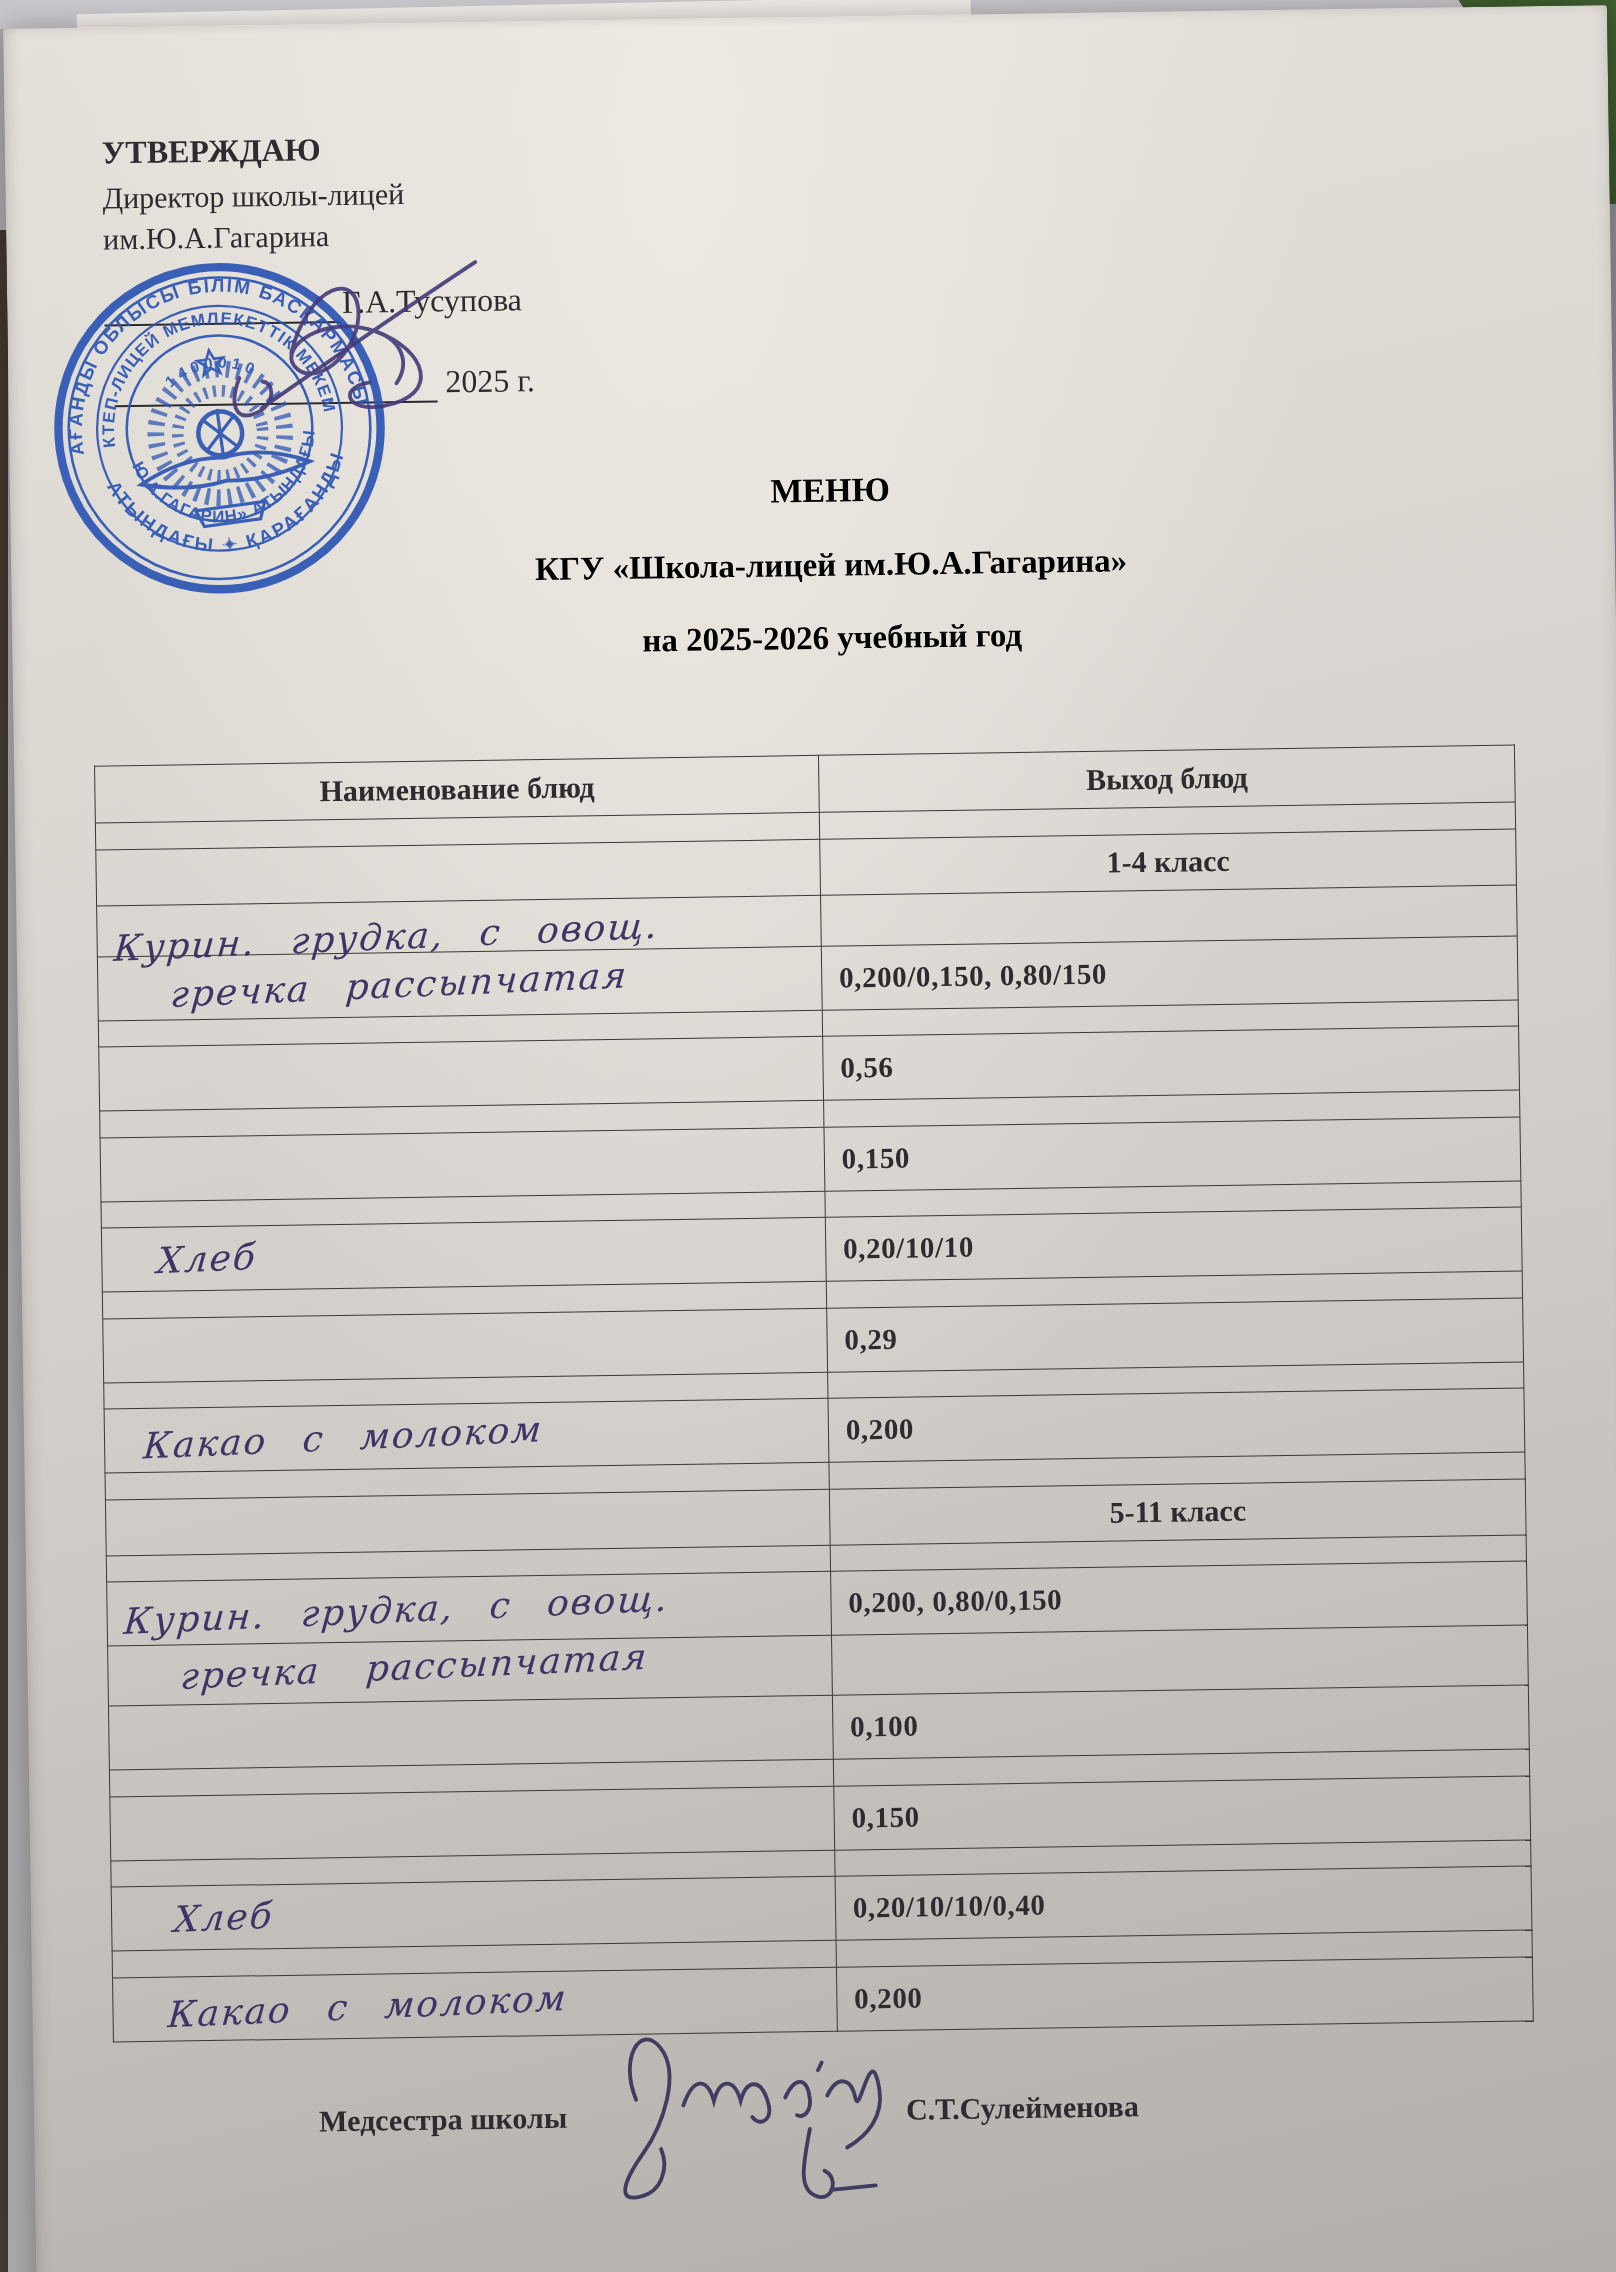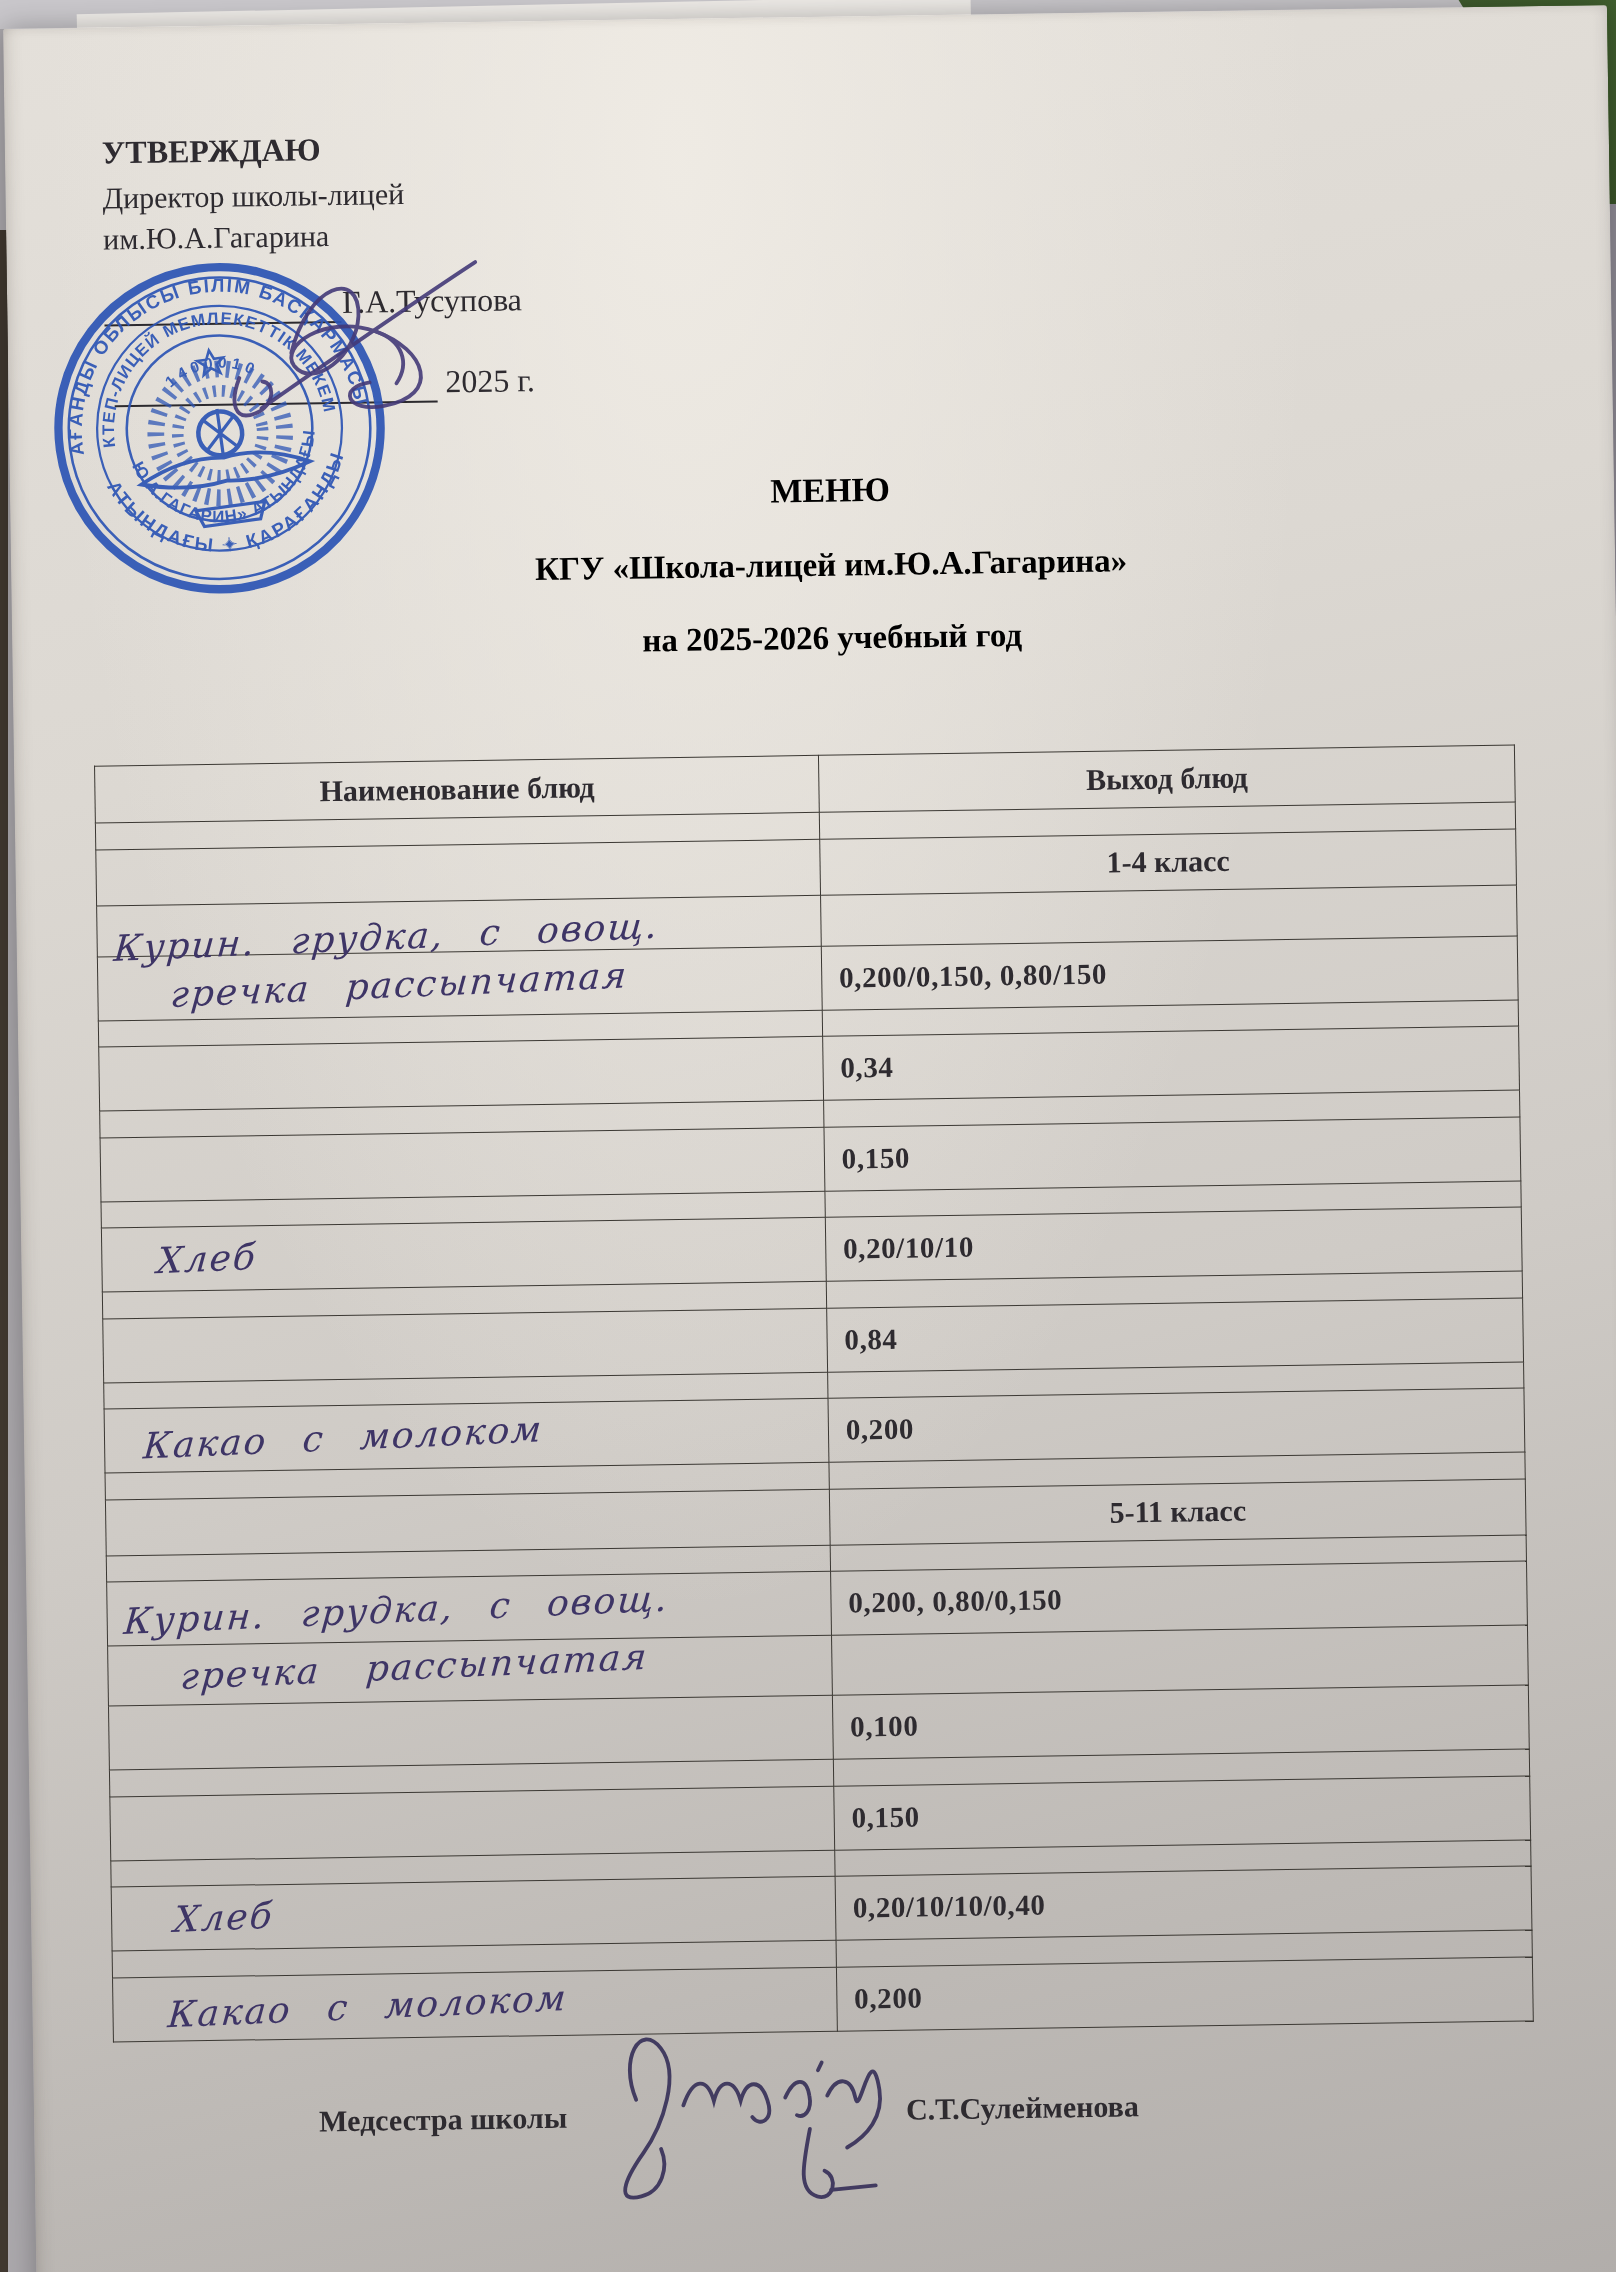--- a/index.html
+++ b/index.html
@@ -170,21 +170,21 @@
         <tr class="row-content">
           <td><span class="hand" style="margin-left: 56px;">гречка рассыпчатая</span></td>
           <td class="portion"><span>0,200/0,150, 0,80/150</span></td>
         </tr>
         <tr class="row-spacer">
           <td></td>
           <td class="portion"></td>
         </tr>
         <tr class="row-content">
           <td></td>
-          <td class="portion"><span>0,34</span></td>
+          <td class="portion"><span>0,56</span></td>
         </tr>
         <tr class="row-spacer">
           <td></td>
           <td class="portion"></td>
         </tr>
         <tr class="row-content">
           <td></td>
           <td class="portion"><span>0,150</span></td>
         </tr>
         <tr class="row-spacer">
@@ -194,21 +194,21 @@
         <tr class="row-content">
           <td><span class="hand" style="margin-left: 38px;">Хлеб</span></td>
           <td class="portion"><span>0,20/10/10</span></td>
         </tr>
         <tr class="row-spacer">
           <td></td>
           <td class="portion"></td>
         </tr>
         <tr class="row-content">
           <td></td>
-          <td class="portion"><span>0,84</span></td>
+          <td class="portion"><span>0,29</span></td>
         </tr>
         <tr class="row-spacer">
           <td></td>
           <td class="portion"></td>
         </tr>
         <tr class="row-content">
           <td><span class="hand" style="margin-left: 22px;">Какао с молоком</span></td>
           <td class="portion"><span>0,200</span></td>
         </tr>
         <tr class="row-spacer">

